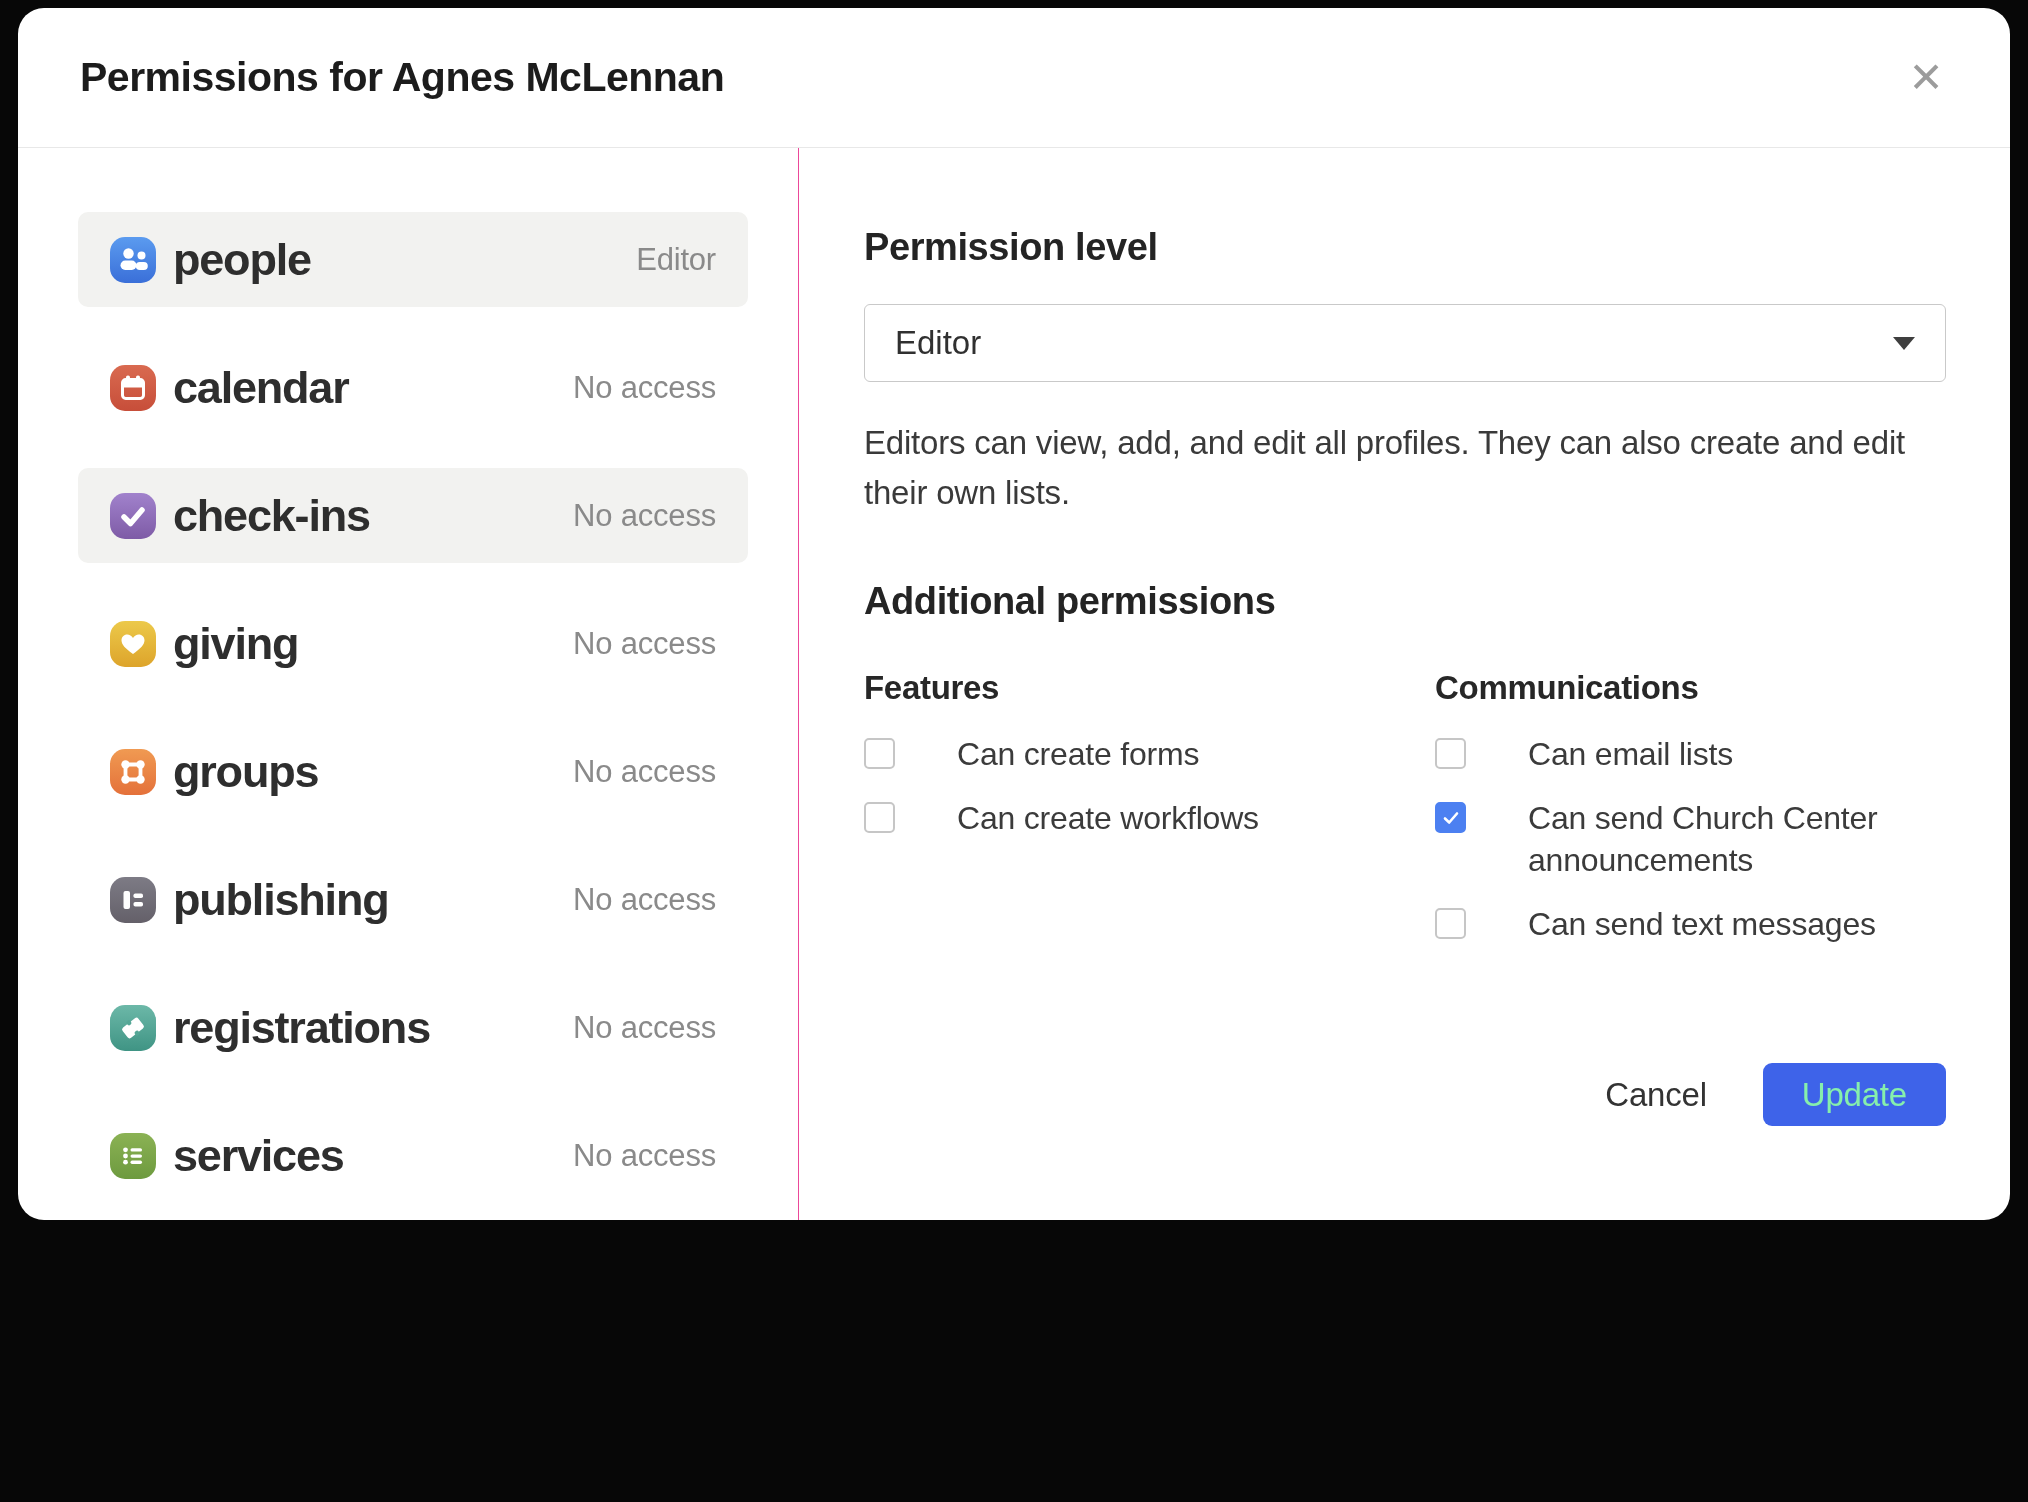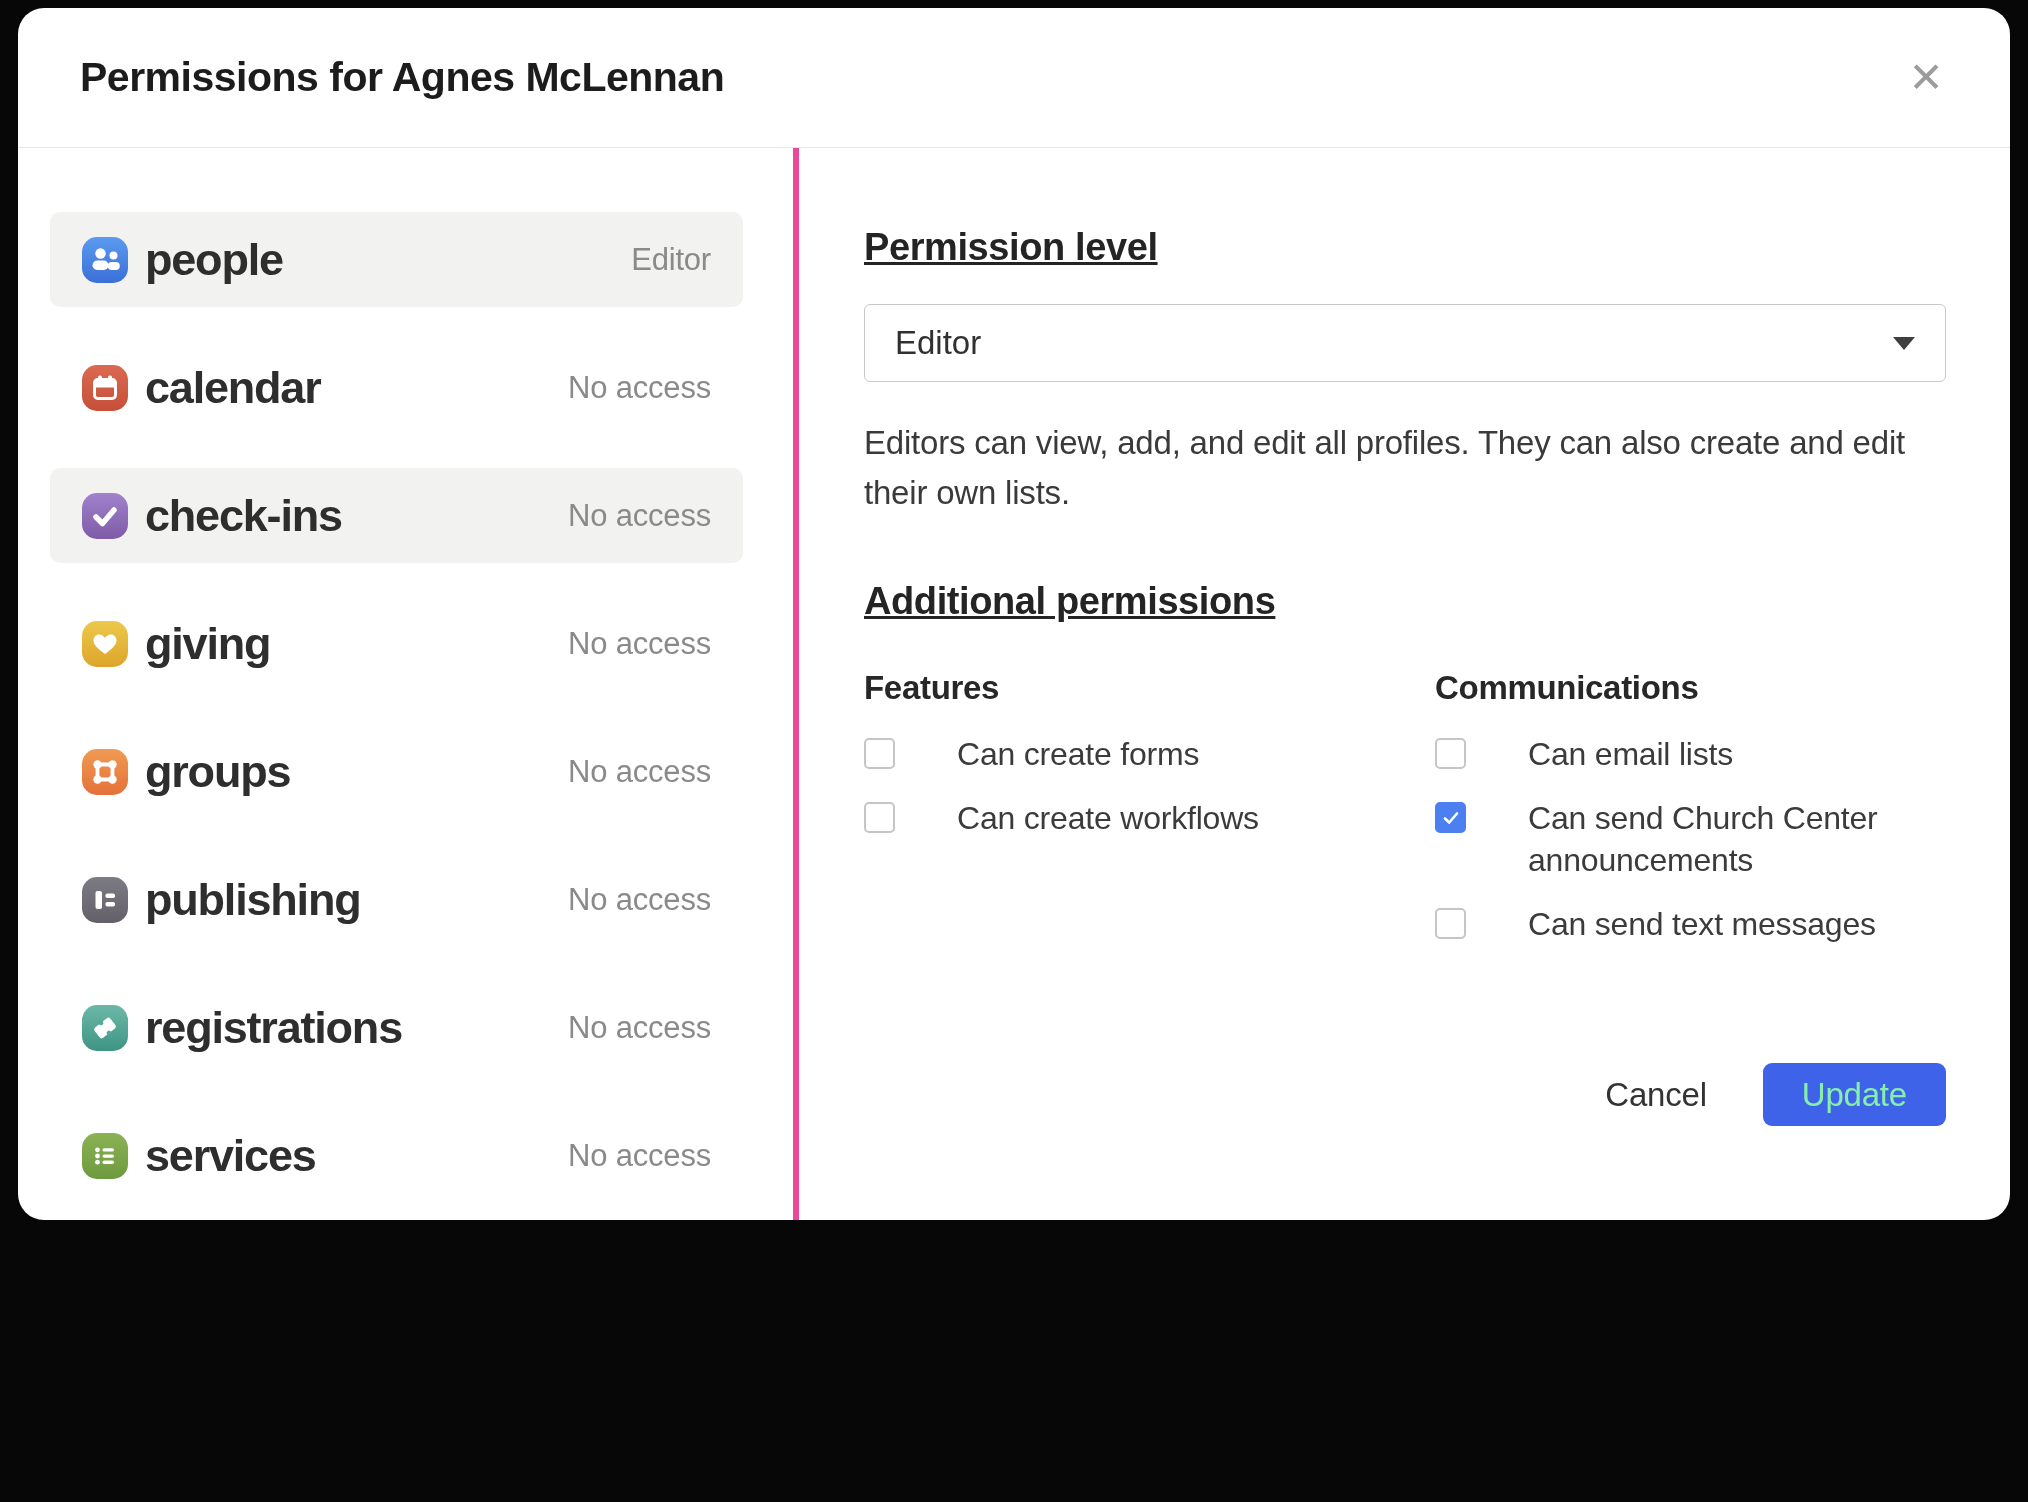--- a/index.html
+++ b/index.html
@@ -28,22 +28,22 @@
   .close-btn{
     margin-left:auto;width:48px;height:48px;
     display:flex;align-items:center;justify-content:center;
     font-size:42px;color:#9c9c9c;cursor:pointer;line-height:1;
   }
   
   .modal-body{flex:1;display:flex;min-height:0;}
   
   .sidebar{
     width:781px;flex:0 0 781px;box-sizing:border-box;
-    border-right:6px solid #ec4899;
-    padding:64px 50px 0 32px;
+    border-right:1px solid #ec4899;
+    padding:64px 50px 0 60px;
   }
   .app-row{
     height:95px;border-radius:10px;
     display:flex;align-items:center;
     padding:0 32px;box-sizing:border-box;
     margin-bottom:33px;
   }
   .app-row.selected{background:#f2f2f0;}
   .app-icon{width:46px;height:46px;flex:0 0 46px;display:block;}
   .app-icon svg{display:block;width:46px;height:46px;}
@@ -58,21 +58,20 @@
     height:1px;background:#dcdcdc;margin:53px 0 35px 0;
   }
   
   .panel{
     flex:1;position:relative;box-sizing:border-box;
     padding:78px 64px 0 65px;
   }
   .panel-heading{
     font-size:38px;font-weight:700;color:#242424;letter-spacing:-0.4px;
     margin:0;
-    text-decoration:underline;
   }
   .select-box{
     margin-top:35px;height:78px;box-sizing:border-box;
     border:1px solid #c9c9c9;border-radius:6px;background:#fff;
     display:flex;align-items:center;
     padding:0 30px;cursor:pointer;
   }
   .select-value{font-size:33px;color:#303030;}
   .select-caret{
     margin-left:auto;width:0;height:0;

